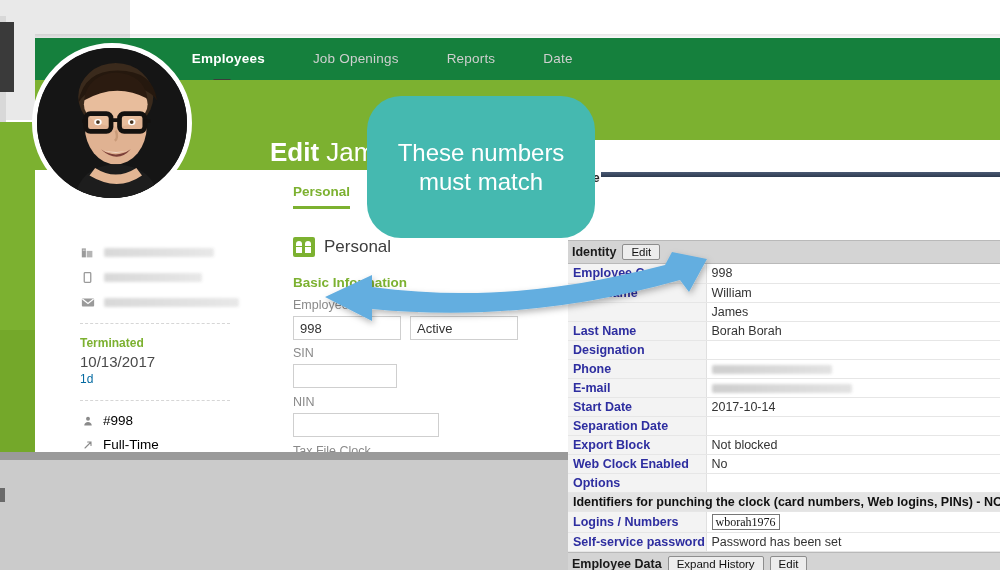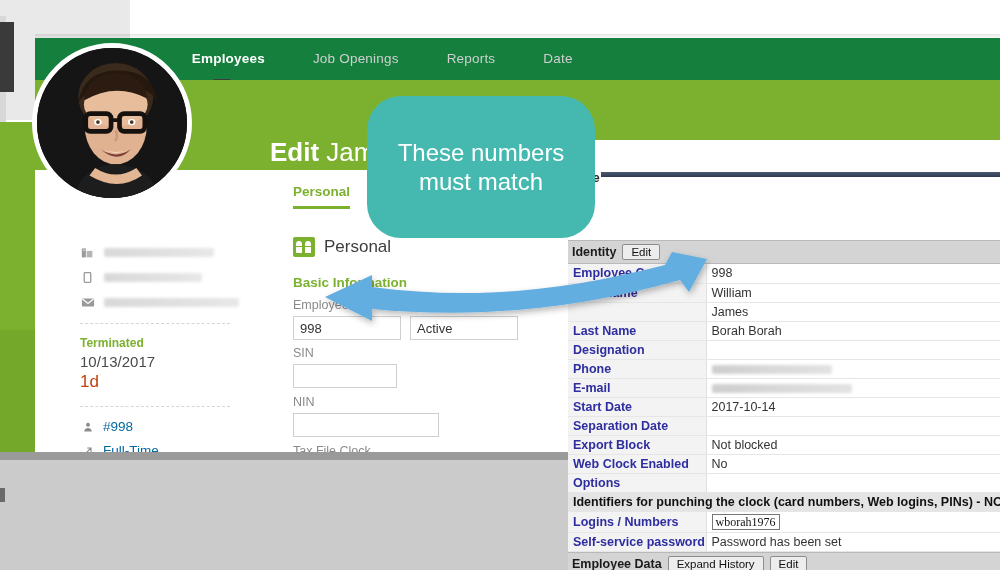--- a/index.html
+++ b/index.html
@@ -82,22 +82,22 @@
   .redacted {
     height: 9px; border-radius: 2px;
     background: linear-gradient(to right, #d2d2d2, #dcdcdc 60%, #e4e4e4);
     filter: blur(1.6px); opacity: .85;
   }
   .rail-divider {
     border-top: 1px dashed #d6d6d6; margin: 14px 0 12px 0; width: 150px;
   }
   #status-terminated { color: #7cb130; font-weight: bold; font-size: 12px; margin-bottom: 3px; }
   #status-date { color: #4a4a4a; font-weight: normal; font-size: 15px; margin-bottom: 2px; }
-  #status-duration { color: #c2410c; font-size: 17px; }
-  .rail-meta { display: flex; align-items: center; gap: 8px; color: #0369a1; font-size: 13.5px; margin-bottom: 9px; }
+  #status-duration { color: #0369a1; font-size: 12px; }
+  .rail-meta { display: flex; align-items: center; gap: 8px; color: #000000; font-size: 13.5px; margin-bottom: 9px; }
 
   
   #form-col { position: absolute; left: 250px; top: 0; width: 305px; height: 282px; }
   #tabs { display: flex; gap: 26px; padding: 14px 8px 0 8px; }
   .tab { font-size: 13.5px; padding-bottom: 7px; cursor: pointer; white-space: nowrap; }
   .tab.active { color: #7cb130; font-weight: bold; border-bottom: 3px solid #7cb130; }
   .tab.idle { color: #4a4a4a; font-weight: bold; }
   #section-head { display: flex; align-items: center; gap: 9px; margin: 28px 0 0 8px; }
   #personal-icon {
     width: 22px; height: 20px; background: #7cb130; border-radius: 2px; position: relative;

